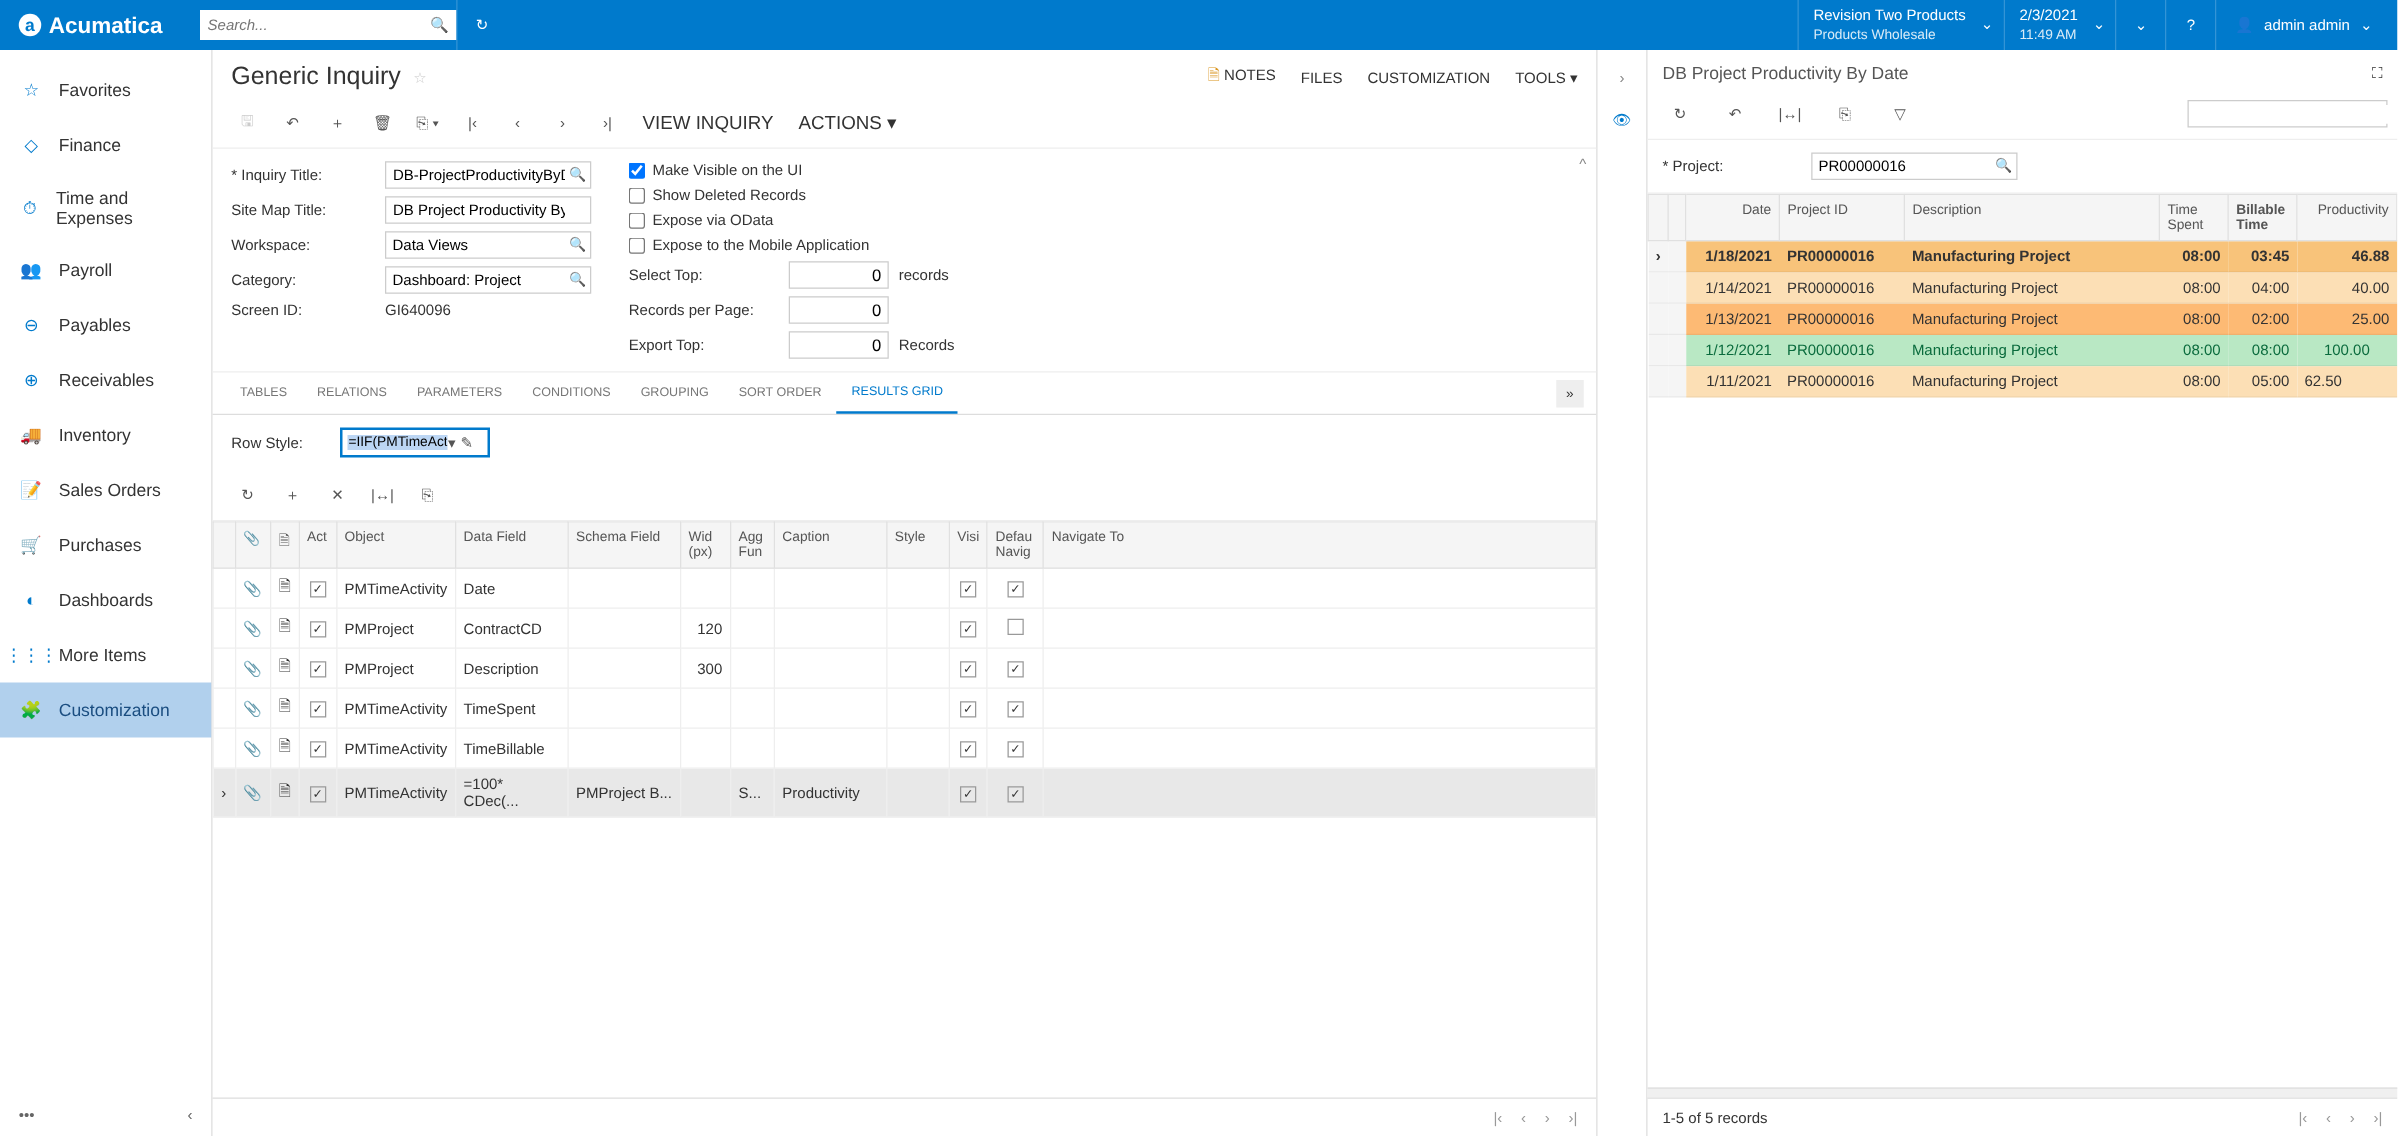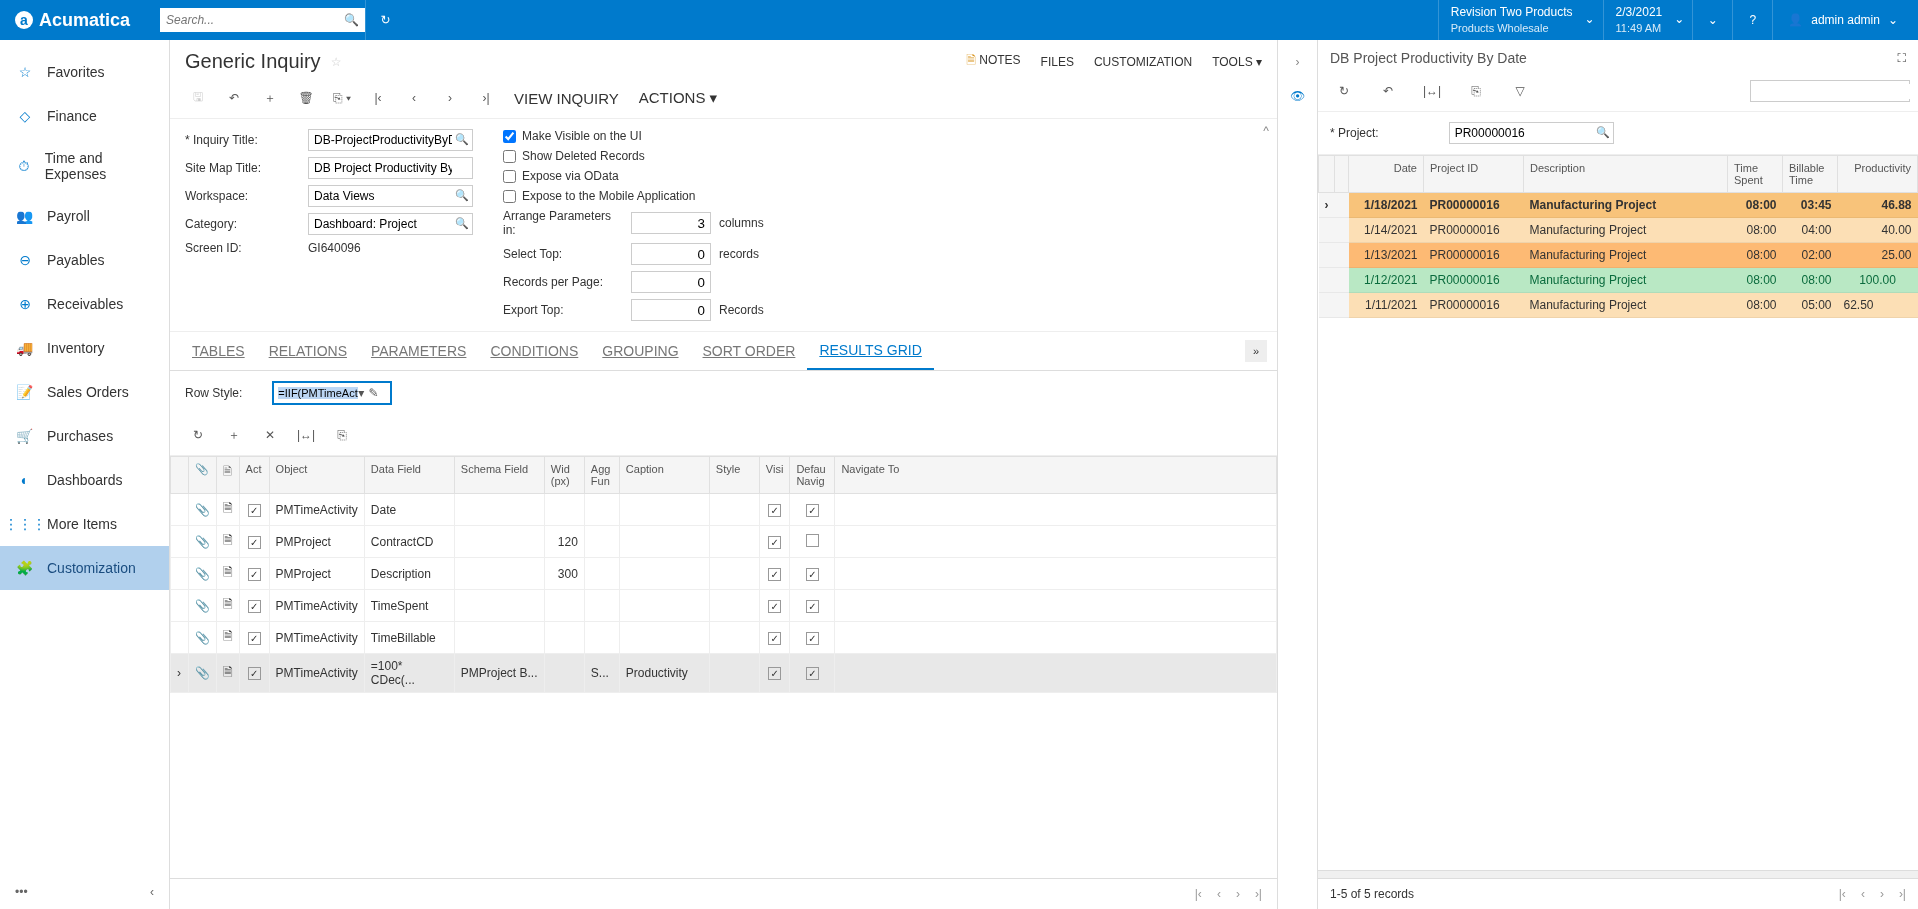--- a/index.html
+++ b/index.html
@@ -36,21 +36,21 @@
 .form-label { width:115px; text-align:left; font-size:12px; color:#333;}
 .form-label.req::before { content:"* "; }
 .form-input { width:165px; height:22px; border:1px solid #ccc; padding:0 20px 0 5px; font-size:12px; position:relative;}
 .input-wrap { position:relative; }
 .input-icon { position:absolute; right:4px; top:4px; color:#888; font-size:11px;}
 .chk-row { display:flex; align-items:center; gap:6px; font-size:12px;}
 .num-row { display:flex; align-items:center; gap:8px; }
 .num-row .form-label{ width:120px;}
 .num-input { width:80px; height:22px; border:1px solid #ccc; text-align:right; padding-right:5px;}
 .tabs { display:flex; border-bottom:1px solid #ddd; padding:0 10px; align-items:center;}
-.tab { padding:10px 12px; font-size:14px; color:#777; cursor:pointer;text-decoration:underline;}
+.tab { padding:10px 12px; font-size:10px; color:#777; cursor:pointer;}
 .tab.active { color:#007ACC; border-bottom:2px solid #007ACC;}
 .tab-extra { margin-left:auto; padding:5px 8px; background:#eee; font-size:11px;}
 .rowstyle-row { padding:10px 15px; display:flex; align-items:center; gap:30px;}
 .rowstyle-input-wrap { border:2px solid #007ACC; width:120px; height:24px; display:flex; align-items:center; padding:0 4px; background:#fff;}
 .rowstyle-input-wrap input { border:none; outline:none; width:80px; font-size:11px; background:#bcd6f4; color:#000;}
 .grid-toolbar { display:flex; padding:5px 10px; gap:0; border-bottom:1px solid #eee;}
 .grid-wrap { flex:1; overflow:auto; }
 .grid { width:100%; border-collapse:collapse; font-size:12px;}
 .grid th { background:#f5f5f5; border:1px solid #e0e0e0; padding:6px 6px; text-align:left; font-weight:normal; color:#555; font-size:11px; vertical-align:top; height:34px;}
 .grid td { border:1px solid #eee; padding:5px 6px; height:24px;}
@@ -226,25 +226,20 @@
             </div>
           <div class="chk-row">
               <input type="checkbox" style="">
               <span>Expose via OData</span>
             </div>
           <div class="chk-row">
               <input type="checkbox" style="">
               <span>Expose to the Mobile Application</span>
             </div>
           <div class="num-row">
-              <div class="form-label">Arrange Parameters in:</div>
-              <input class="num-input" value="3" style="">
-              <span>columns</span>
-            </div>
-          <div class="num-row">
               <div class="form-label">Select Top:</div>
               <input class="num-input" value="0" style="">
               <span>records</span>
             </div>
           <div class="num-row">
               <div class="form-label">Records per Page:</div>
               <input class="num-input" value="0" style="">
             </div>
           <div class="num-row">
               <div class="form-label">Export Top:</div>
@@ -439,21 +434,21 @@
       <div class="right-grid-wrap">
         <table class="rgrid">
           <thead>
               <tr>
             <th style="width:14px;"></th>
             <th style="width:14px;"></th>
             <th style="width:75px;text-align:right;">Date</th>
             <th style="width:100px;">Project ID</th>
             <th>Description</th>
             <th style="width:55px;margin-top:40px;">Time Spent</th>
-            <th style="width:55px;">Billable Time</th>
+            <th style="width:55px;font-weight:bold;">Billable Time</th>
             <th style="width:80px;text-align:right;">Productivity</th>
           </tr>
             </thead>
           <tbody id="rgrid-body">
               <tr class="r-row-orange">
                 <td style="background:#f5f5f5;">›</td>
                 <td style="background:#f5f5f5;"></td>
                 <td style="text-align:right;">1/18/2021</td>
                 <td>PR00000016</td>
                 <td>Manufacturing Project</td>

